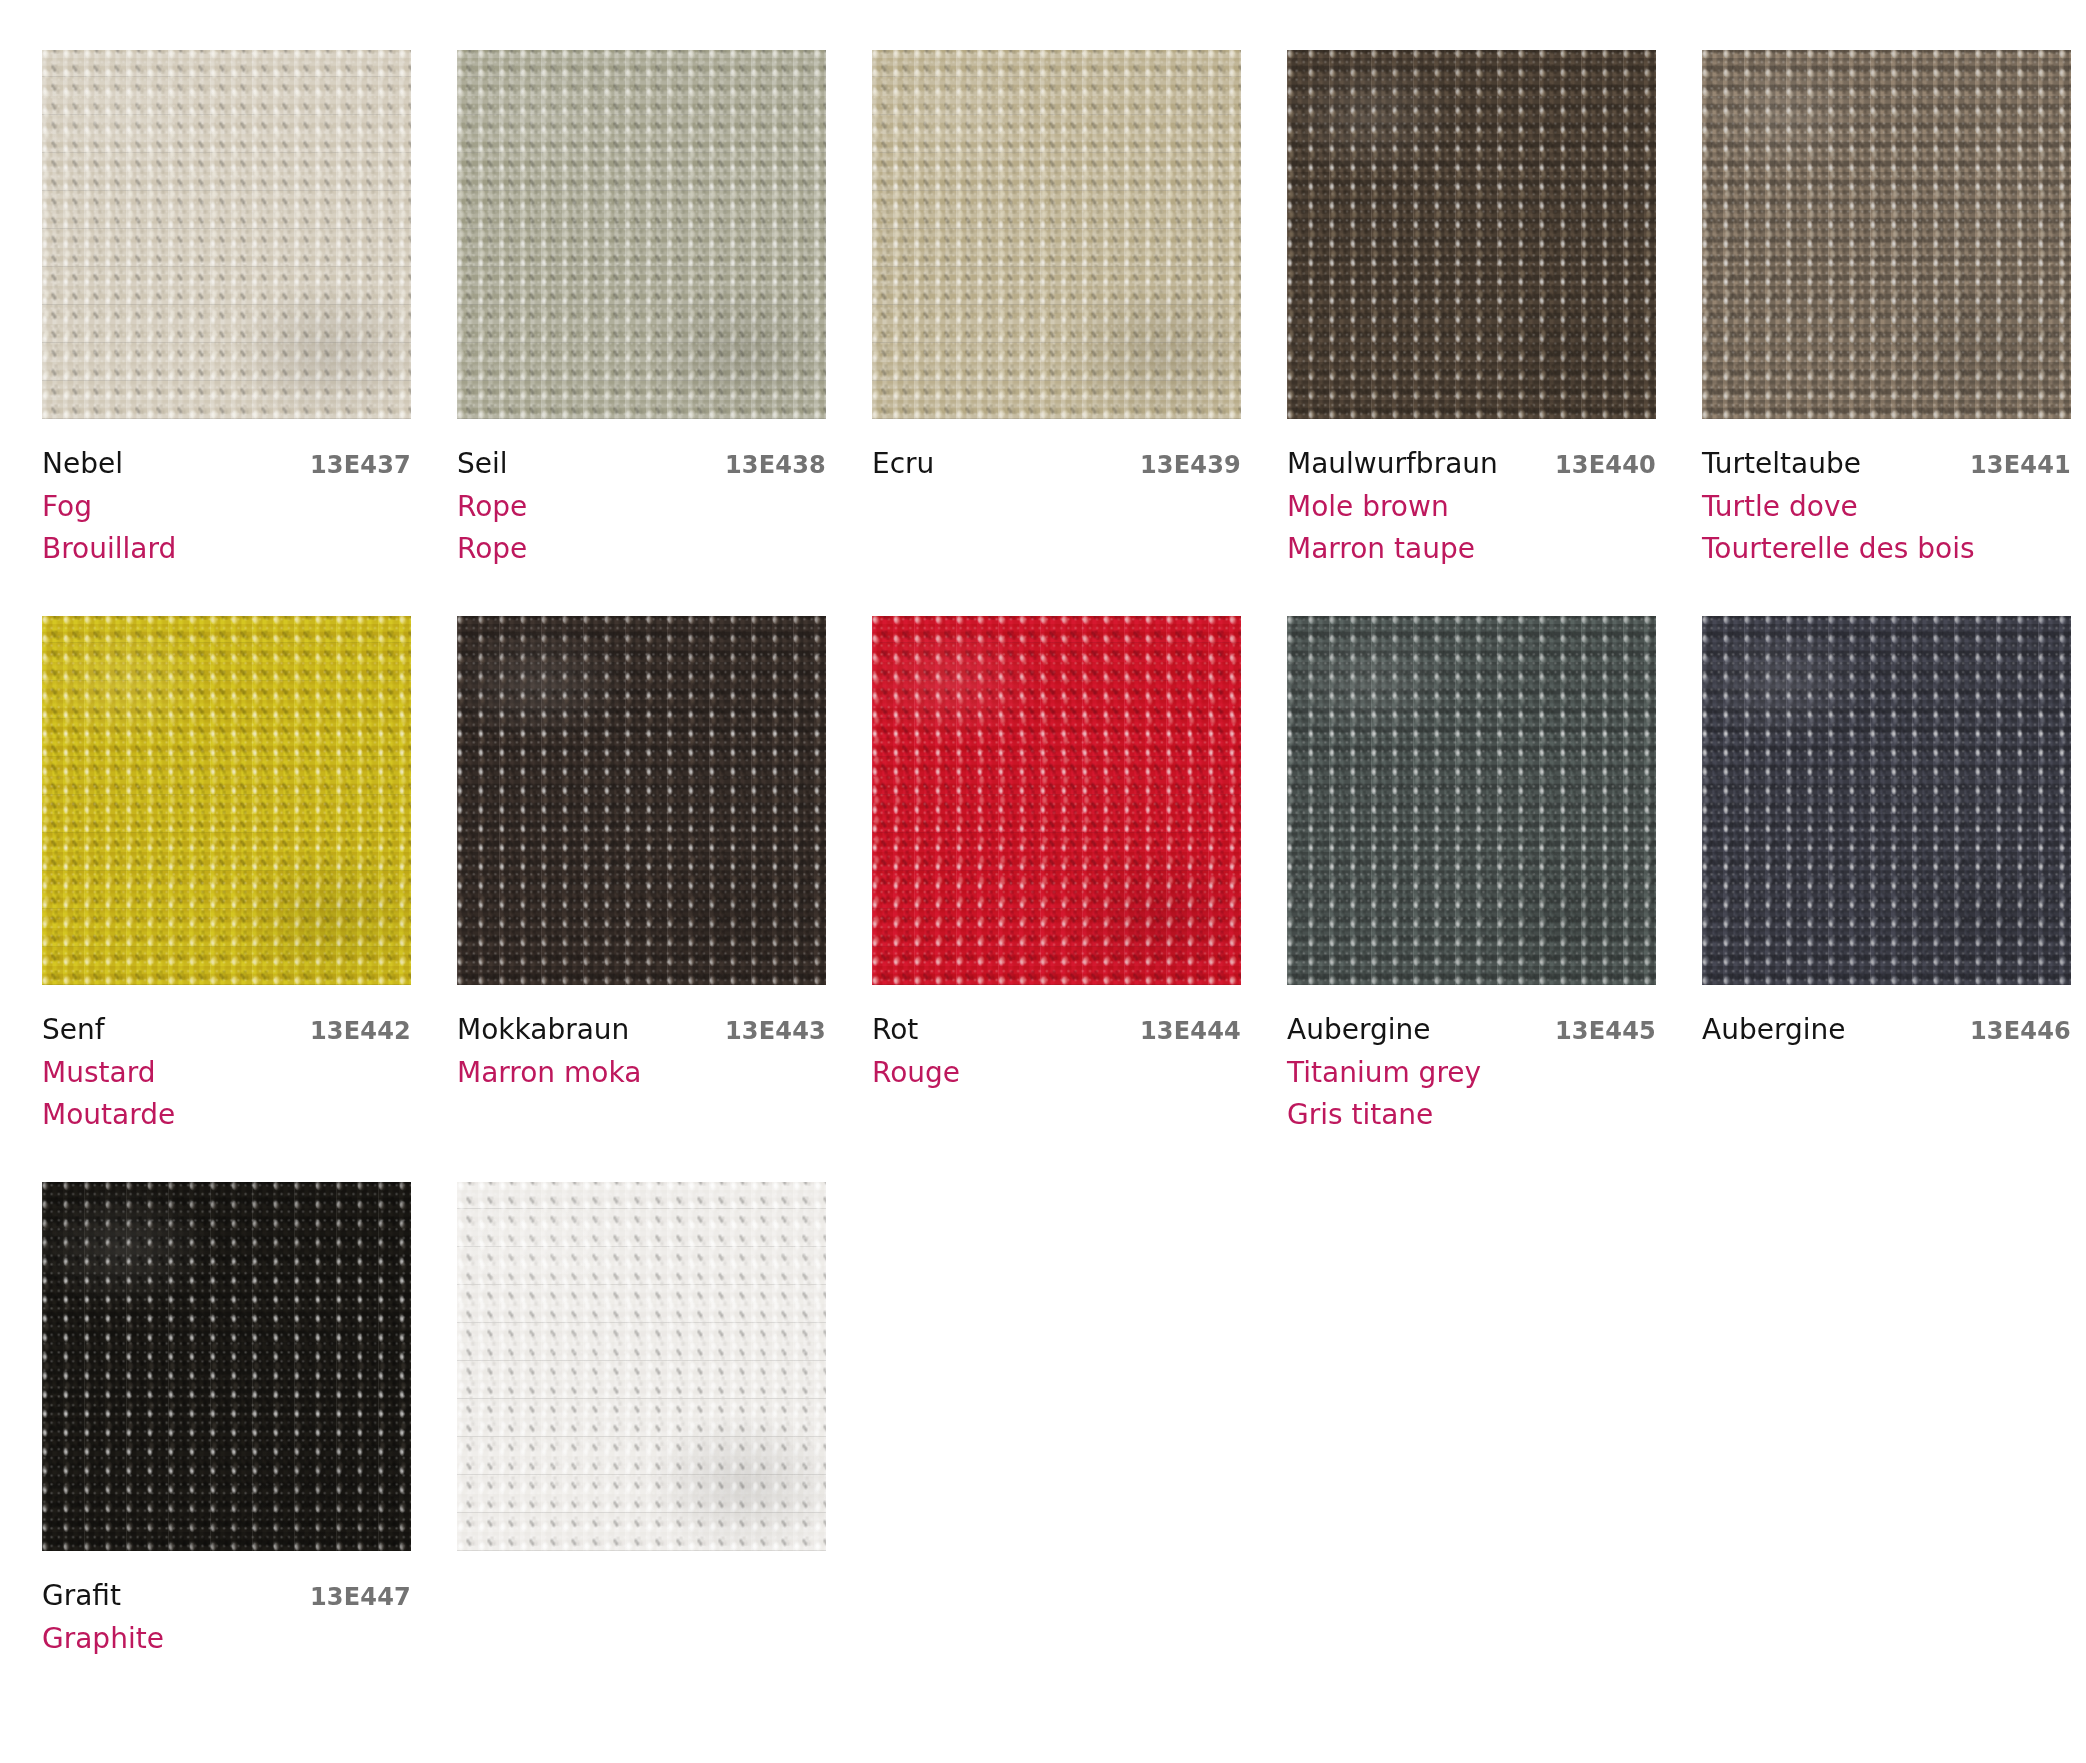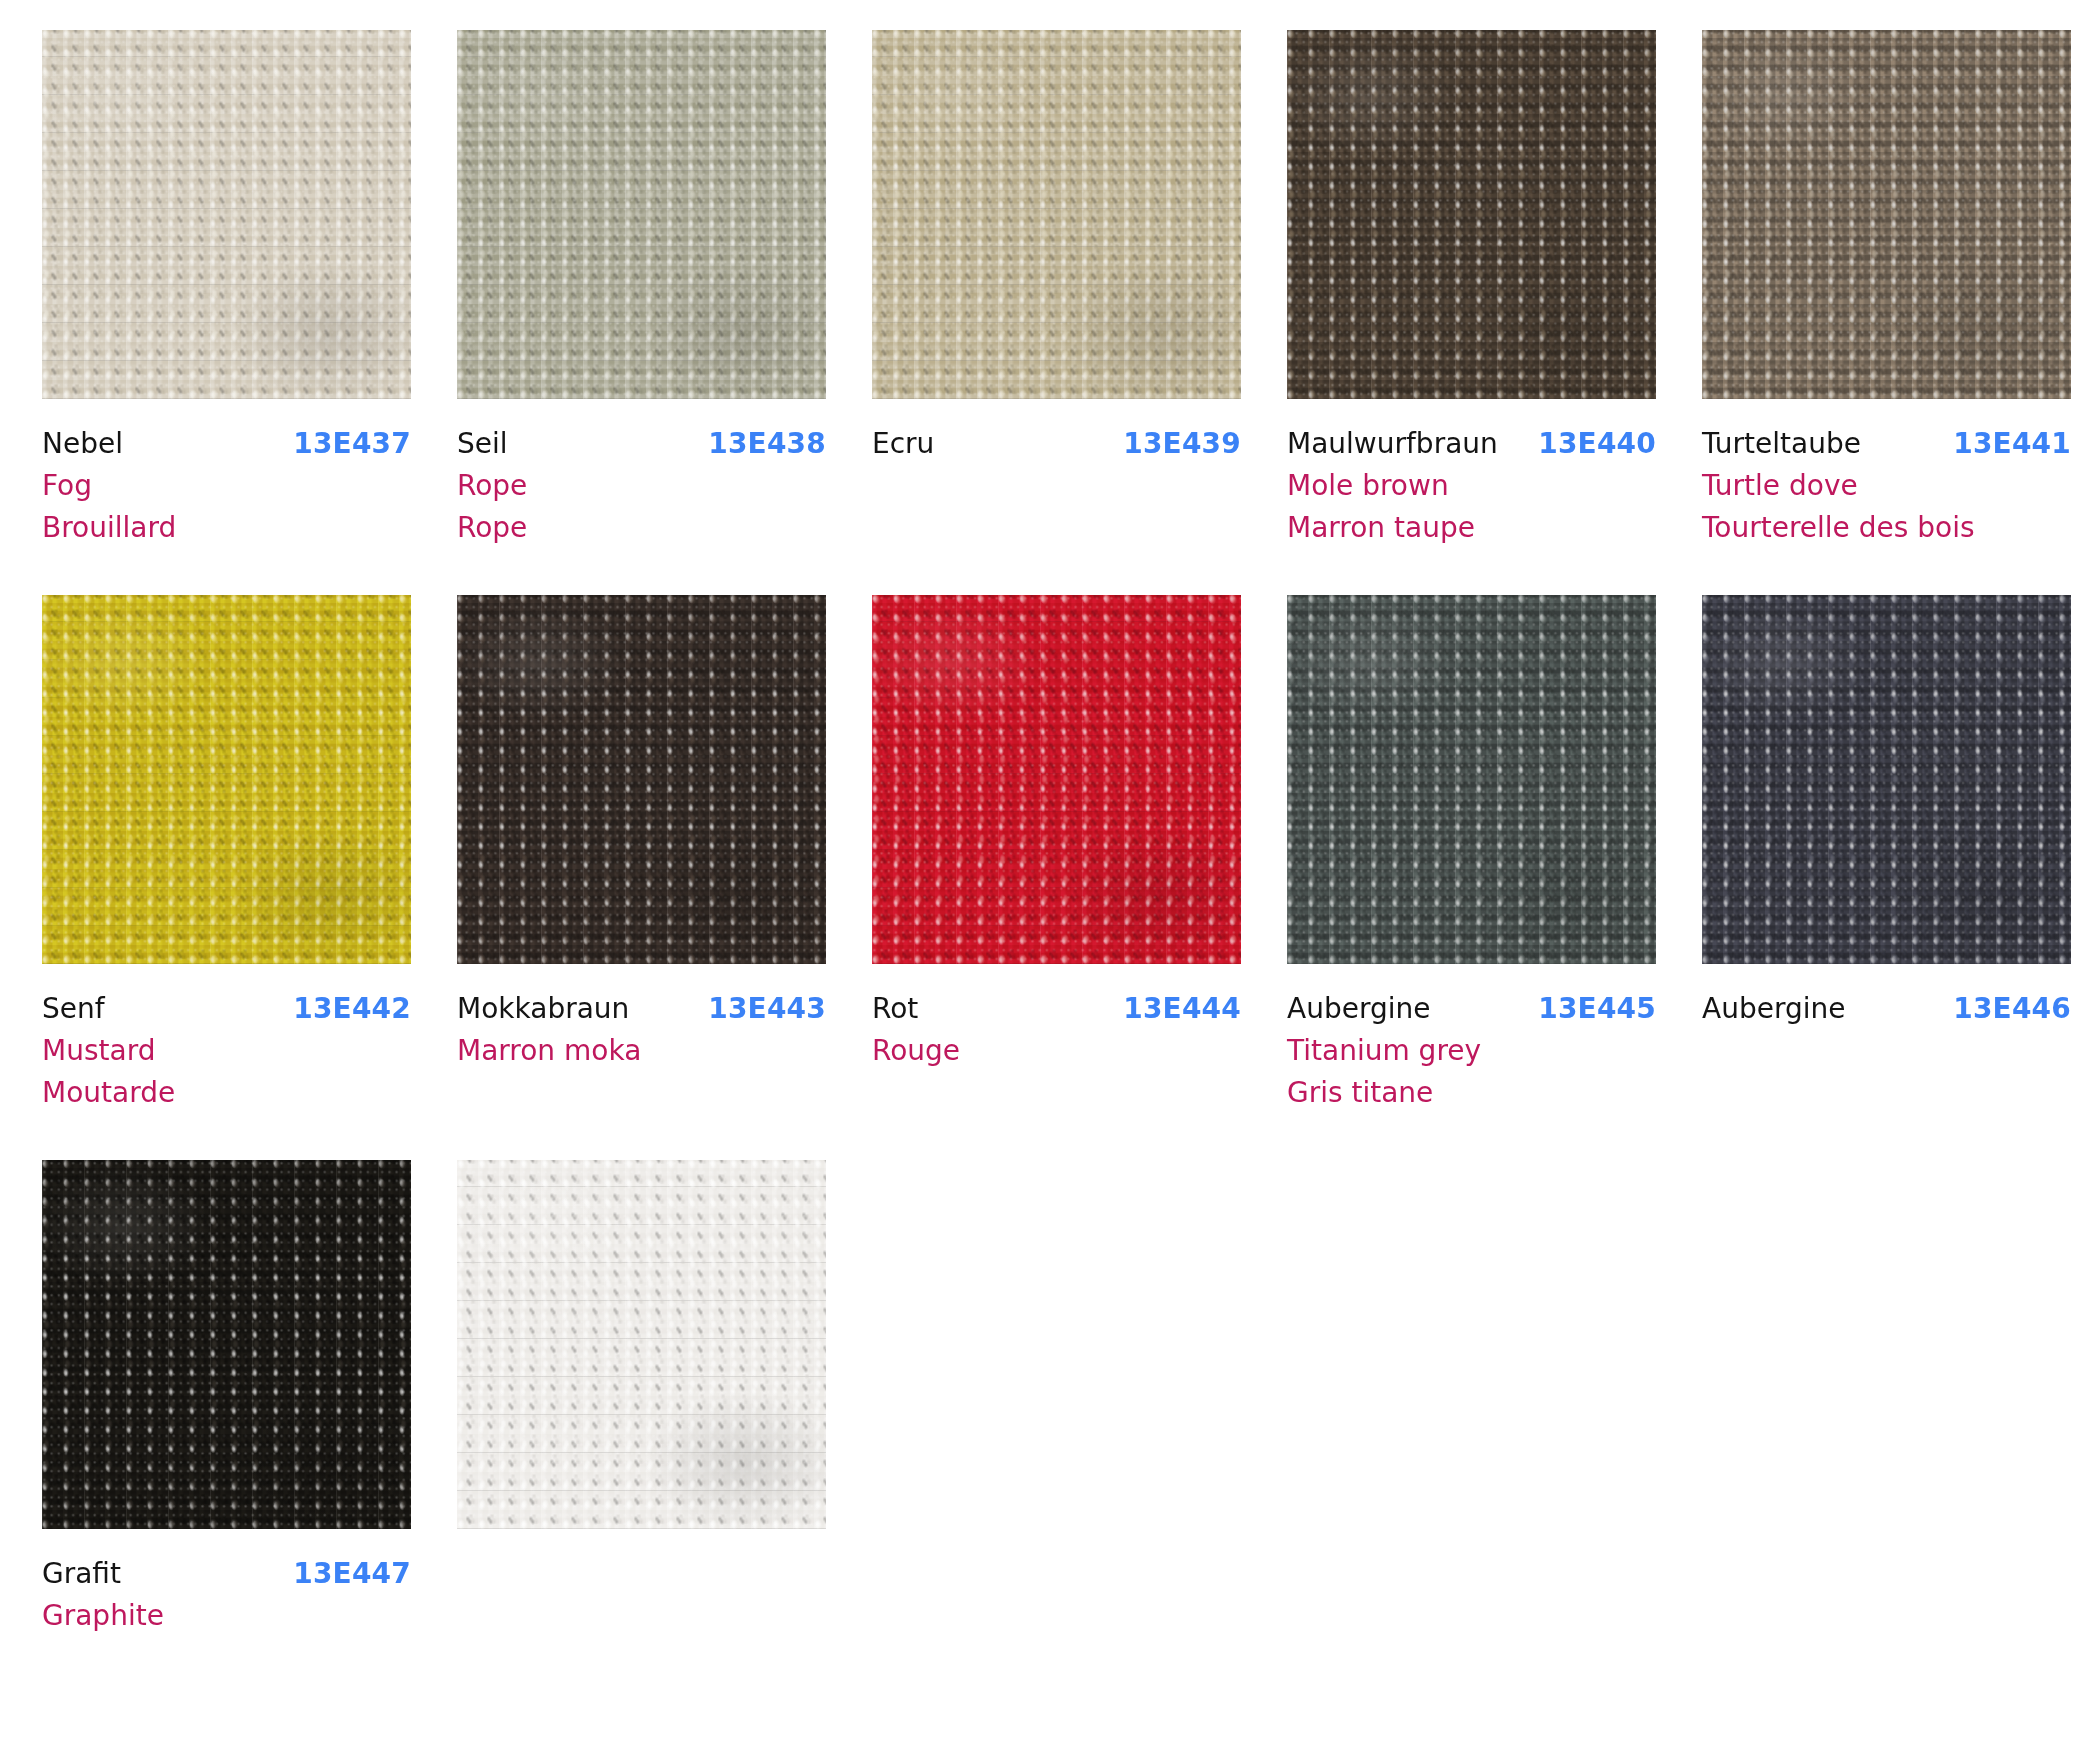--- a/index.html
+++ b/index.html
@@ -21,21 +21,21 @@
     width: 2087px;
     height: 1763px;
     background: #ffffff;
     padding: 0;
     box-sizing: border-box;
   }
 
   .swatch-grid {
     position: absolute;
     left: 42px;
-    top: 30px;
+    top: 50px;
     width: 2004px;
     display: grid;
     grid-template-columns: repeat(5, 369px);
     column-gap: 46px;
     row-gap: 0px;
   }
 
   .swatch-cell {
     width: 369px;
     display: block;
@@ -114,24 +114,24 @@
     width: 369px;
   }
   .name-de {
     font-size: 28px;
     line-height: 42px;
     font-weight: 400;
     color: #141414;
     white-space: nowrap;
   }
   .article-no {
-    font-size: 28px;
+    font-size: 24px;
     line-height: 42px;
     font-weight: 700;
-    color: #3b82f6;
+    color: #737373;
     white-space: nowrap;
     letter-spacing: 0.2px;
   }
   .name-en, .name-fr {
     font-size: 28px;
     line-height: 42px;
     font-weight: 400;
     color: #be185d;
     white-space: nowrap;
   }

